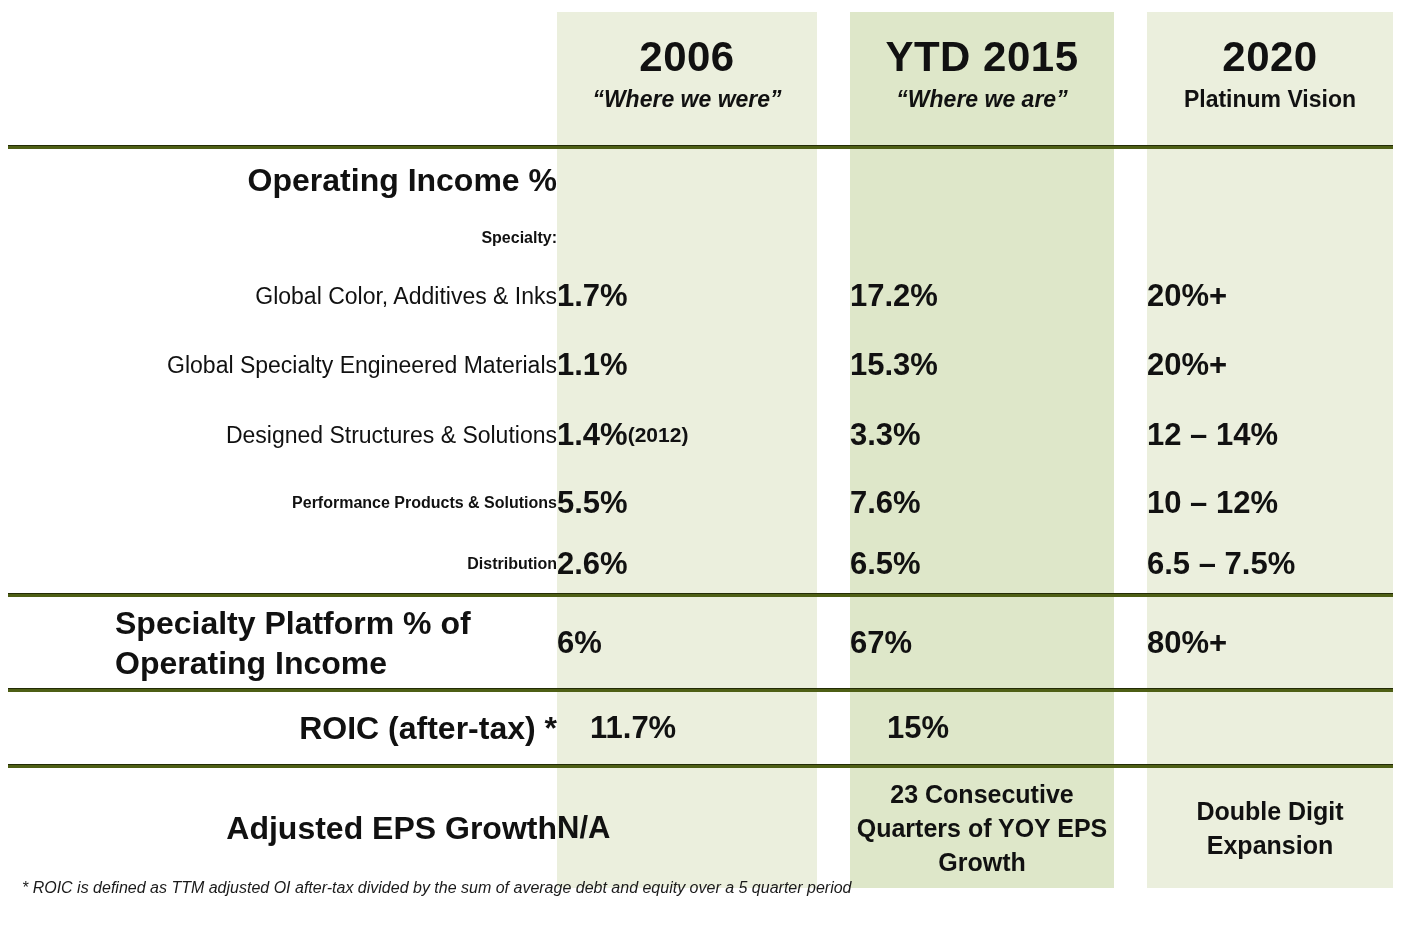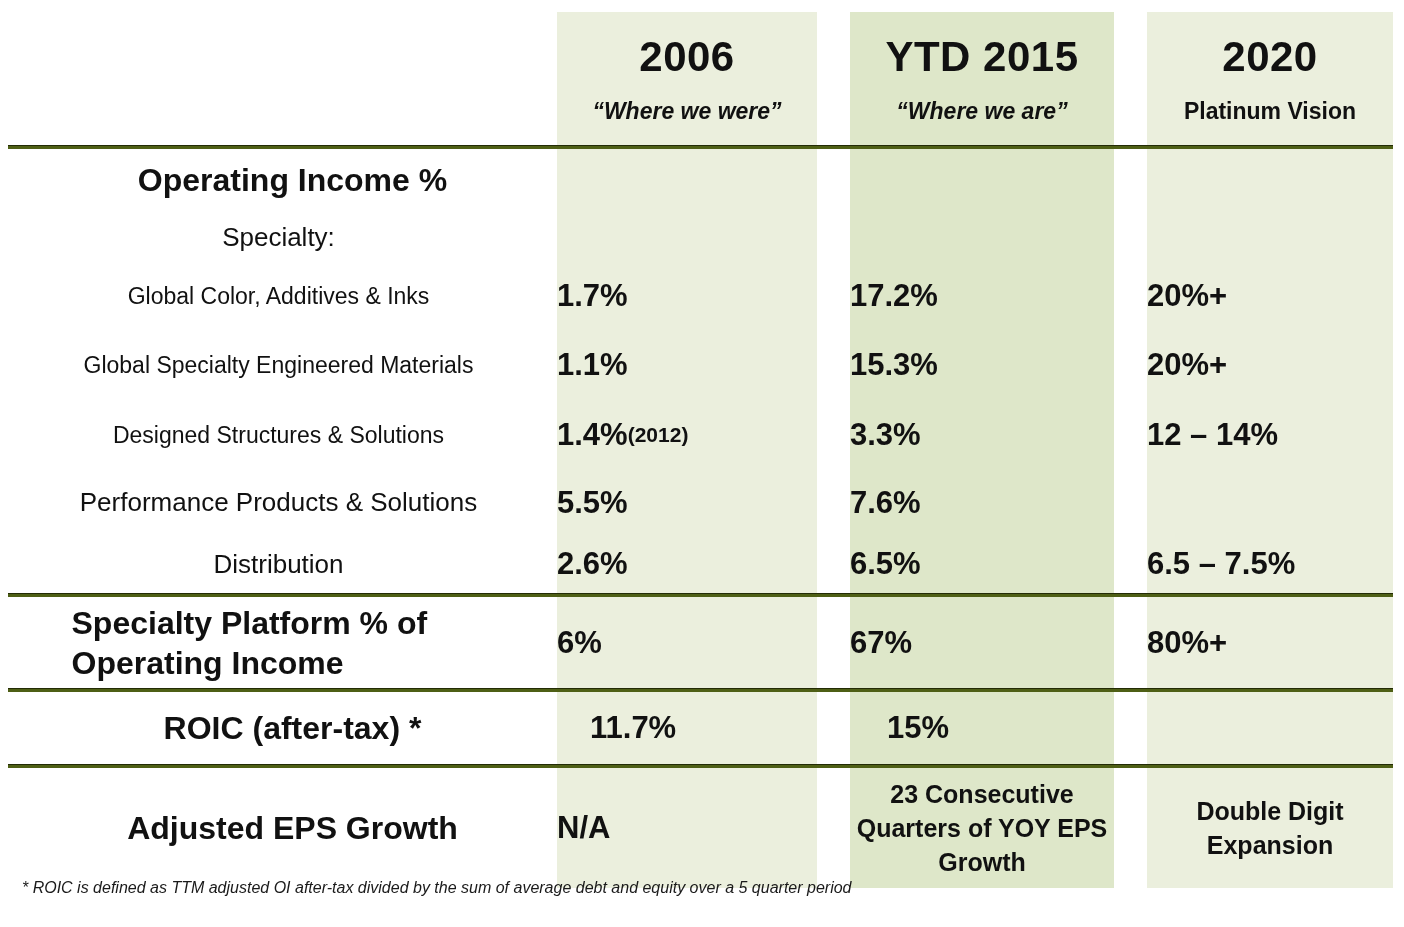--- a/index.html
+++ b/index.html
@@ -43,52 +43,51 @@
   .hdr-row { position: absolute; top: 12px; left: 0; width: 1404px; height: 134px; display: flex; }
   .hcell { display: flex; flex-direction: column; align-items: center; }
   .hcell .year {
     margin-top: 16px;
     font-size: 42px;
     font-weight: bold;
     line-height: 58px;
     letter-spacing: 0.5px;
   }
   .hcell .subtitle {
-    margin-top: 12px;
     font-size: 23px;
     font-weight: bold;
   }
   .hcell .subtitle.italic { font-style: italic; }
 
   
   .trow {
     position: absolute;
     left: 0;
     width: 1404px;
     display: flex;
     align-items: center;
   }
   .cell { display: flex; align-items: center; }
-  .cell-label { width: 557px; justify-content: center; }
+  .cell-label { width: 557px; justify-content: flex-end; }
   .cell-v1 { width: 260px; }
   .gap1 { width: 33px; }
   .cell-v2 { width: 264px; }
   .gap2 { width: 33px; }
   .cell-v3 { width: 246px; }
 
   .lbl-section {
     font-size: 32px;
     font-weight: bold;
     padding-left: 28px;
     line-height: 40px;
   }
   .lbl-section.wrap { max-width: 470px; }
   .lbl-subsection {
-    font-size: 26px;
-    font-weight: normal;
+    font-size: 16px;
+    font-weight: bold;
   }
   .lbl-item {
     font-size: 23px;
     font-weight: normal;
   }
 
   .val {
     font-size: 31px;
     font-weight: bold;
     text-align: center;
@@ -226,20 +225,23 @@
       <span class="lbl-subsection">Performance Products &amp; Solutions</span>
     </div>
     <div class="cell cell-v1">
         <span class="val">5.5%</span>
       </div>
     <div class="gap1"></div>
     <div class="cell cell-v2">
         <span class="val">7.6%</span>
       </div>
     <div class="gap2"></div>
+    <div class="cell cell-v3">
+        <span class="val">10 – 12%</span>
+      </div>
   </div>
 
   <div class="trow row-dist">
     <div class="cell cell-label">
       <span class="lbl-subsection">Distribution</span>
     </div>
     <div class="cell cell-v1">
         <span class="val">2.6%</span>
       </div>
     <div class="gap1"></div>

